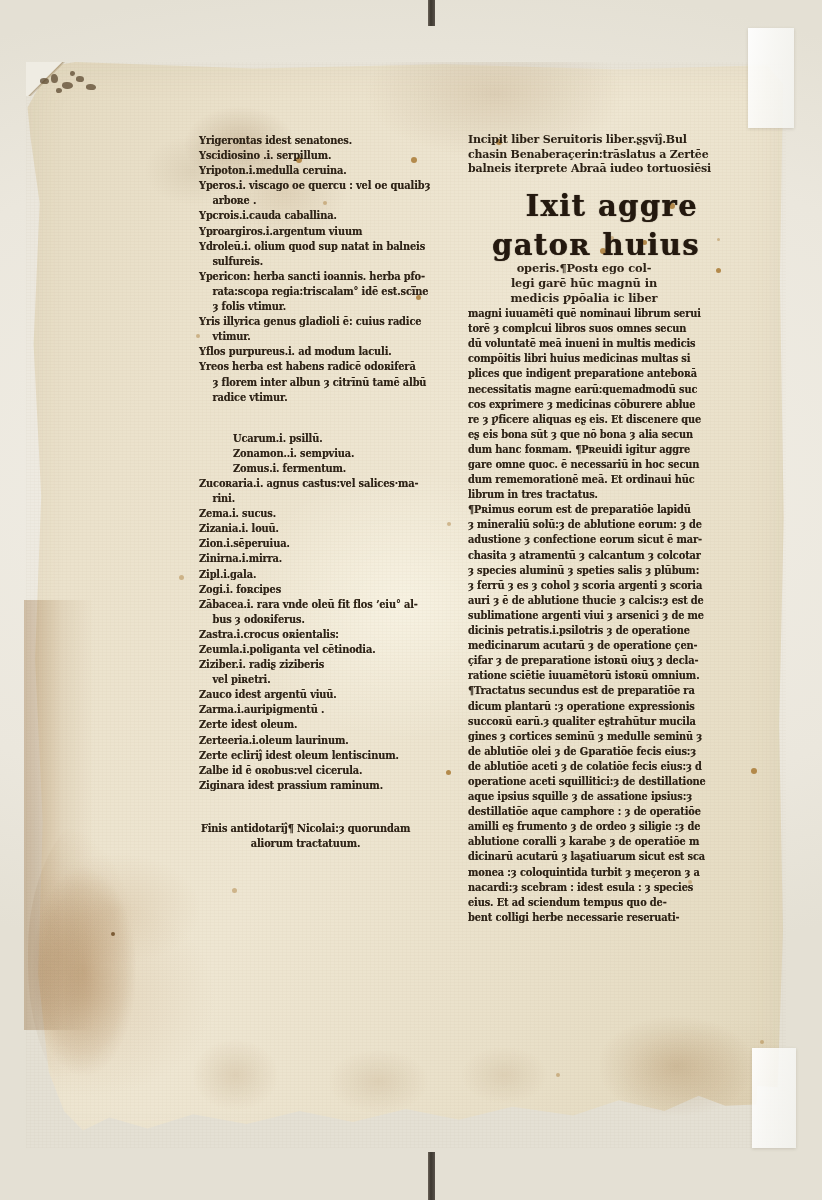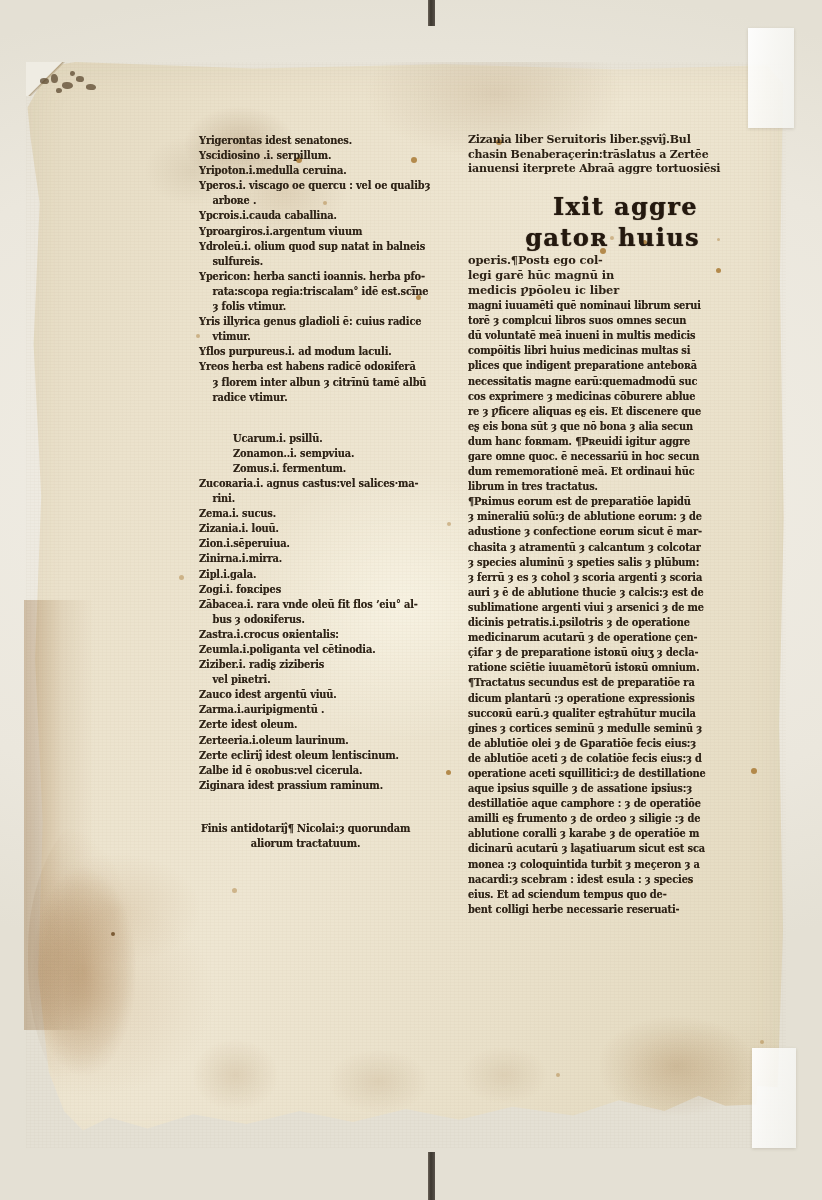--- a/index.html
+++ b/index.html
@@ -193,41 +193,41 @@
     line-height: 14.6px;
     letter-spacing: -0.2px;
     white-space: nowrap;
     font-weight: 700;
     color: #2b2115;
   }
 
   
   #display-head {
     margin-top: 14px;
-    font-size: 24px;
+    font-size: 29px;
     line-height: 31px;
     font-weight: 700;
     letter-spacing: 1.4px;
     color: #24190f;
     text-align: right;
     font-family: "DejaVu Serif", serif;
     text-shadow: 0 0 1px rgba(36,25,15,.7), .4px .3px 0 rgba(36,25,15,.45);
   }
   #display-head .dh-line { display: block; }
   #display-head .dh1 { padding-right: 2px; }
-  #display-head .dh2 { padding-right: 0px; }
+  #display-head .dh2 { padding-right: 0px; margin-top: 8px; }
 
   
   .runin {
     font-size: 11.4px;
     line-height: 15.1px;
     white-space: nowrap;
     font-weight: 700;
     color: #2e2317;
-    text-align: left;
+    text-align: center;
     letter-spacing: -0.1px;
   }
   .gap-md { height: 26px; }
 
   
   .sublist { padding-left: 34px; }
 
   
   #colophon { margin-top: 28px; text-align: center; }
   #colophon .gline { white-space: normal; text-align: center; }
@@ -354,34 +354,34 @@
     <div id="colophon">
       <div class="gline center">Finis antidotariĵ¶ Nicolai:ȝ quorundam</div>
       <div class="gline center">aliorum tractatuum.</div>
     </div>
 
   </div>
 
   <div class="col" id="col-right">
 
     <div>
-      <div class="headline">Zizania liber Seruitoris liber.ʂʂviĵ.Bul</div>
+      <div class="headline">Incipit liber Seruitoris liber.ʂʂviĵ.Bul</div>
       <div class="headline">chasin Benaberaçerin:trāslatus a Zertēe</div>
-      <div class="headline">ianuensi iterprete Abraā aggre tortuosiēsi</div>
+      <div class="headline">balneis iterprete Abraā iudeo tortuosiēsi</div>
     </div>
 
     <div id="display-head">
       <span class="dh-line dh1">Ixit aggre</span>
       <span class="dh-line dh2">gatoʀ huius</span>
     </div>
 
     <div>
       <div class="runin">operis.¶Postı̵ ego col‐</div>
       <div class="runin">legi garē hūc magnū in</div>
-      <div class="runin">medicis ƿpōoleu ı̇c liber</div>
+      <div class="runin">medicis ƿpōalia ı̇c liber</div>
     </div>
 
     <div>
       <div class="gline">magni iuuamēti quē nominaui librum serui</div>
       <div class="gline">torē ȝ complcui libros suos omnes secun</div>
       <div class="gline">dū voluntatē meā inueni in multis medicis</div>
       <div class="gline">compōitis libri huius medicinas multas si</div>
       <div class="gline">plices que indigent preparatione anteboʀā</div>
       <div class="gline">necessitatis magne earū:quemadmodū suc</div>
       <div class="gline">cos exprimere ȝ medicinas cōburere ablue</div>

